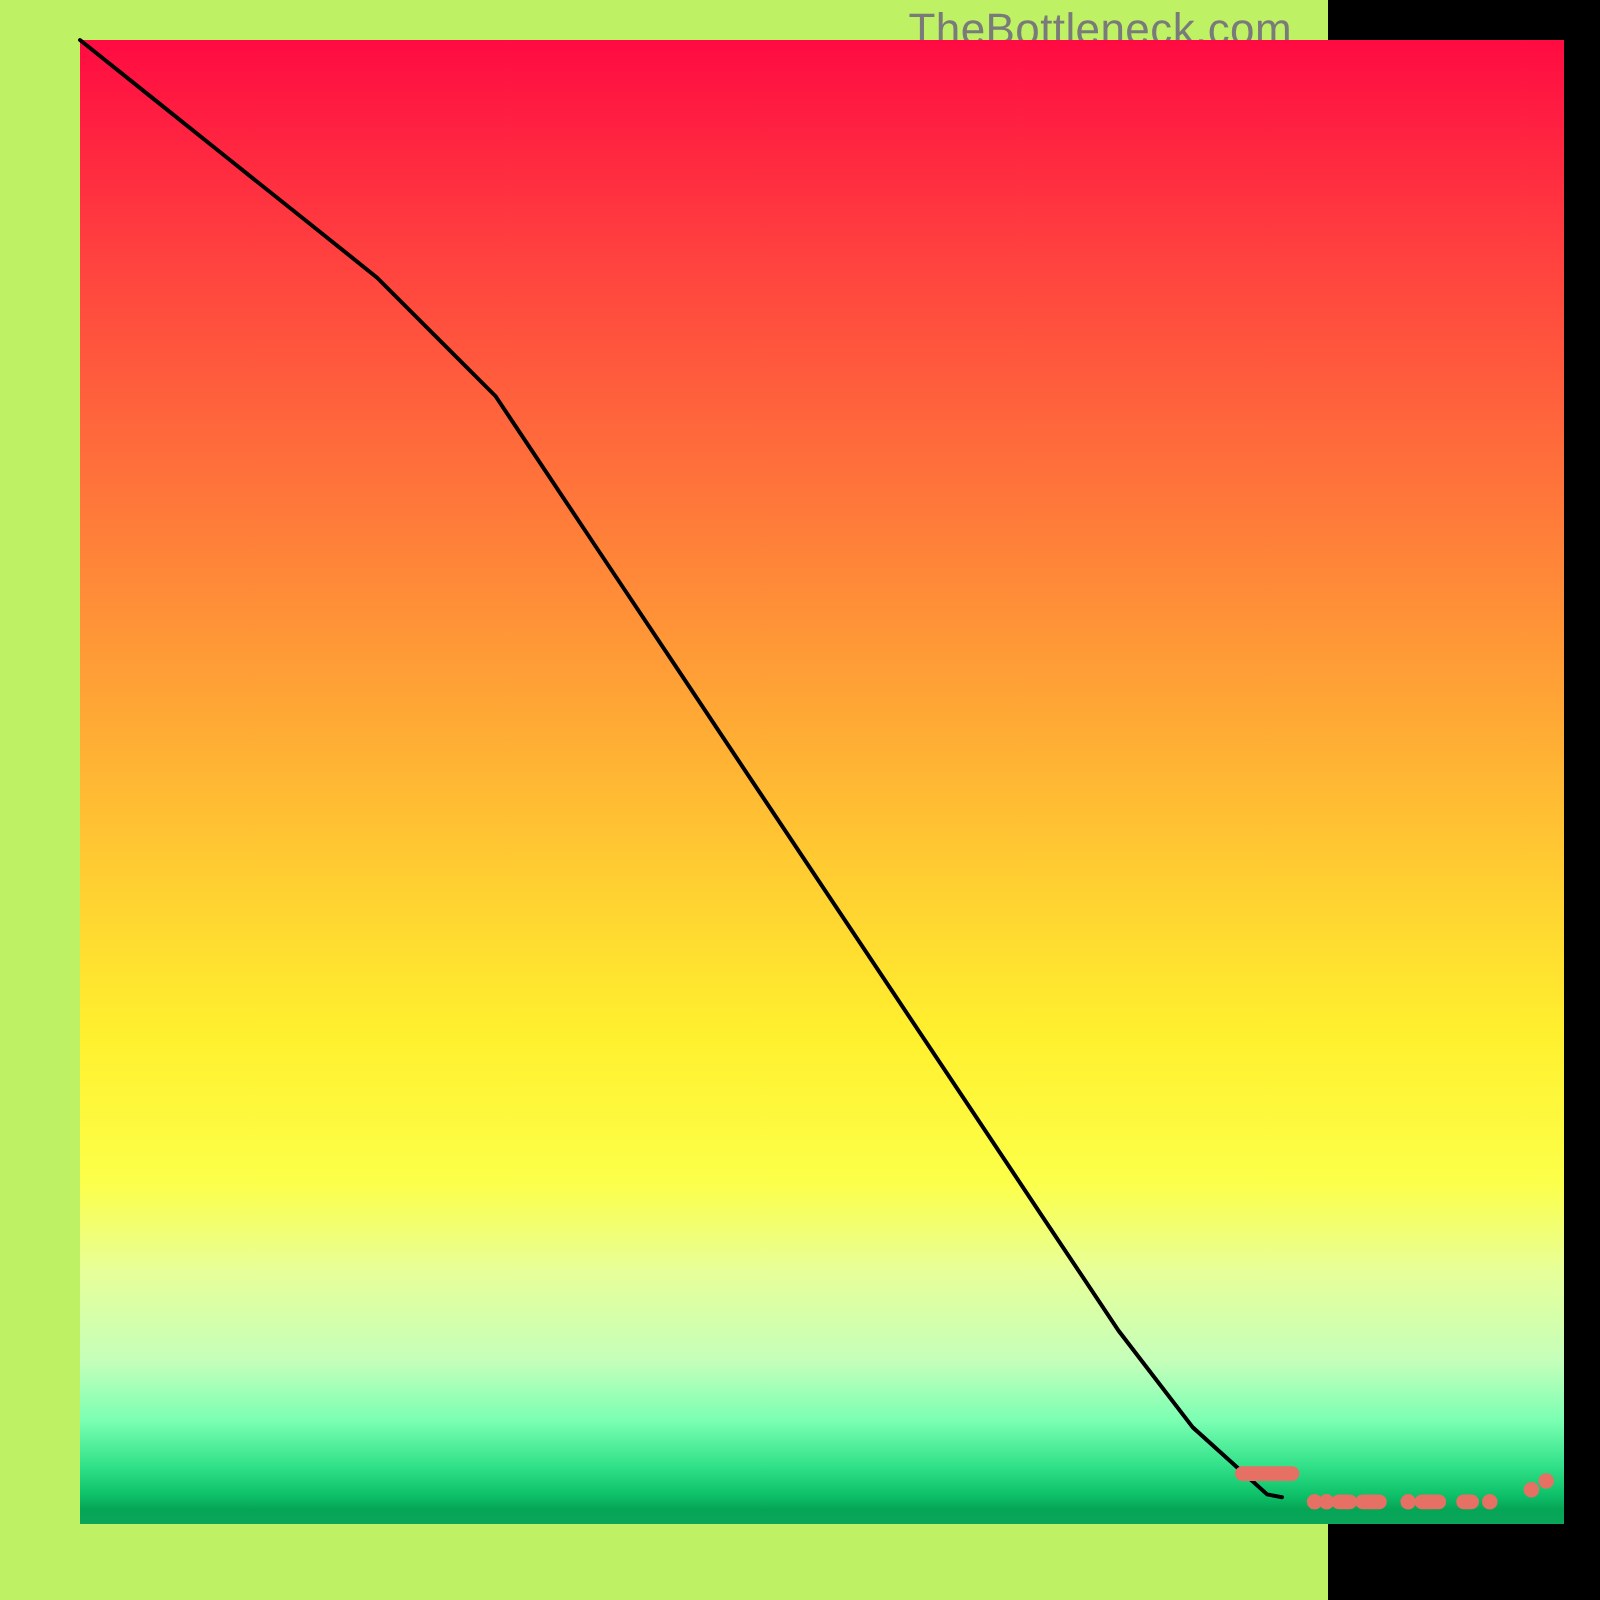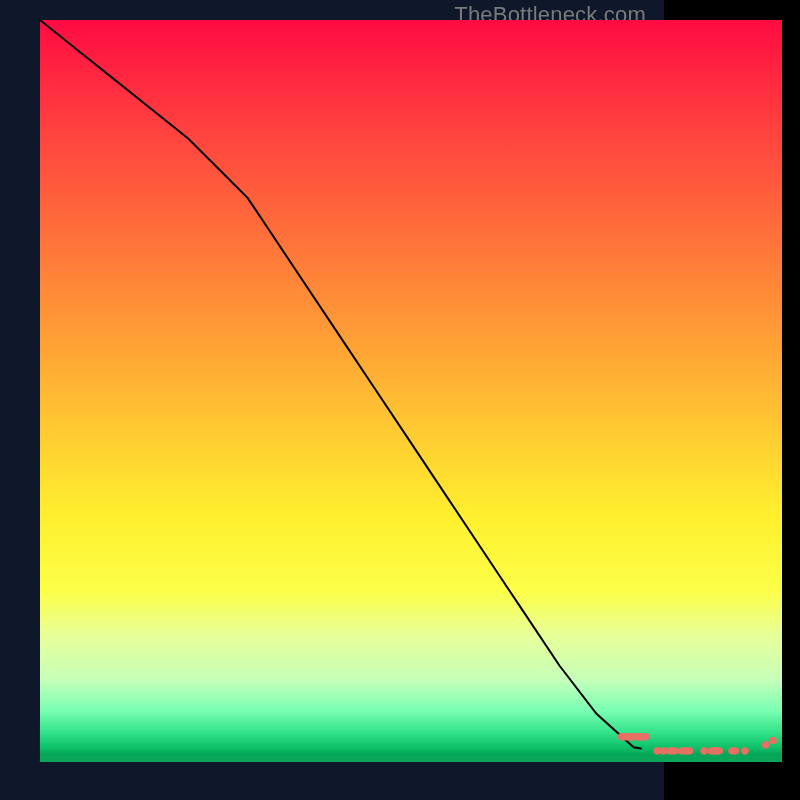--- a/index.html
+++ b/index.html
@@ -8,21 +8,21 @@
     width: 800px;
     height: 800px;
     background: #000;
     font-family: Arial, Helvetica, sans-serif;
     overflow: hidden;
   }
   .frame {
     position: relative;
     width: 664px;
     height: 800px;
-    background: #0f172a;
+    background: #bef264;
   }
   .plot-area {
     position: absolute;
     left: 40px;
     top: 20px;
     width: 742px;
     height: 742px;
     
     background: linear-gradient(to bottom,
       #ff0b42 0%,

